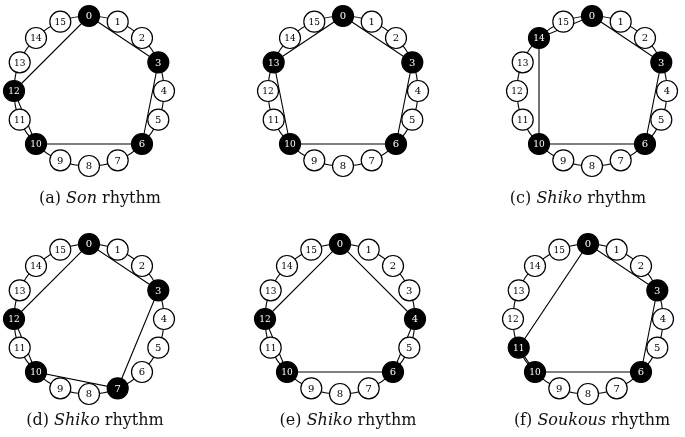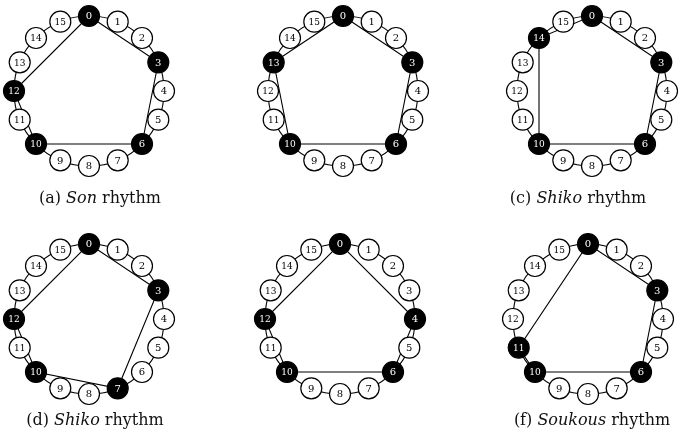--- a/index.html
+++ b/index.html
@@ -390,20 +390,25 @@
         </g>
         <g>
           <circle cx="59.0" cy="38.0" r="10.5" fill="#ffffff" stroke="#000000" stroke-width="1.2"></circle>
           <text x="59.0" y="41.4" text-anchor="middle" font-family="&quot;DejaVu Serif&quot;, &quot;Liberation Serif&quot;, serif" font-size="9" fill="#000000">14</text>
         </g>
         <g>
           <circle cx="83.3" cy="21.7" r="10.5" fill="#ffffff" stroke="#000000" stroke-width="1.2"></circle>
           <text x="83.3" y="25.1" text-anchor="middle" font-family="&quot;DejaVu Serif&quot;, &quot;Liberation Serif&quot;, serif" font-size="9" fill="#000000">15</text>
         </g>
       </svg>
+    <div class="caption" id="cap-4" style="left: 6px; top: 182px;">
+      <span>(e)</span>
+      <span class="it">Shiko</span>
+      <span>rhythm</span>
+    </div>
   </div>
 
   <div class="cell" id="cell-5" style="left: 456px; top: 228px;">
     <svg id="svg-5" width="229" height="185" viewBox="0 0 229 185">
         <circle cx="132" cy="91" r="75" fill="none" stroke="#000000" stroke-width="1.1"></circle>
         <path d="M132.0 16.0 L201.3 62.3 L185.0 144.0 L79.0 144.0 L62.7 119.7 Z" fill="none" stroke="#000000" stroke-width="1.1"></path>
         <g>
           <circle cx="132.0" cy="16.0" r="10.5" fill="#000000" stroke="#000000" stroke-width="1.2"></circle>
           <text x="132.0" y="19.4" text-anchor="middle" font-family="&quot;DejaVu Serif&quot;, &quot;Liberation Serif&quot;, serif" font-size="10" fill="#ffffff">0</text>
         </g>

